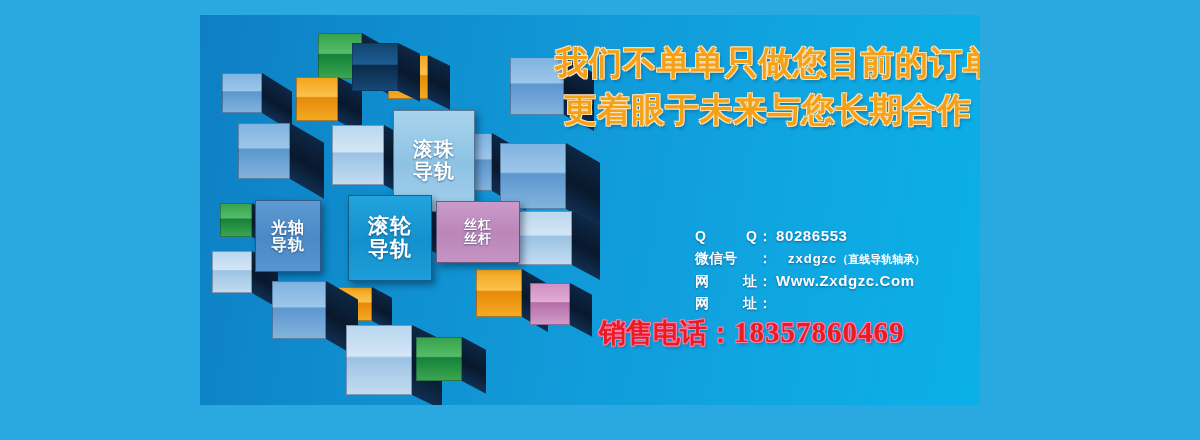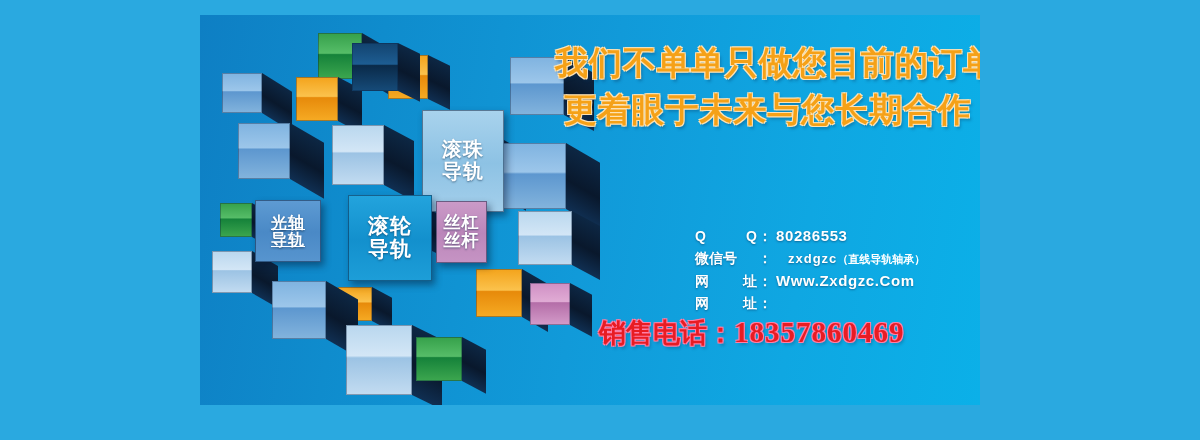--- a/index.html
+++ b/index.html
@@ -39,28 +39,28 @@
   .f-dark{background:linear-gradient(180deg,#13436f 0%,#1d5d92 44%,#0a2a49 47%,#164b79 100%);}
 
   
   .label-box{
     position:absolute;display:flex;align-items:center;justify-content:center;
     text-align:center;color:#fff;font-weight:bold;line-height:1.08;
     letter-spacing:1px;
     box-shadow:0 0 0 1px rgba(10,30,60,.5) inset, 3px 4px 7px rgba(5,20,45,.45);
     text-shadow:0 1px 2px rgba(10,40,70,.55);
   }
-  .lb-gunzhu{left:222px;top:95px;width:82px;height:102px;
+  .lb-gunzhu{left:193px;top:95px;width:82px;height:102px;
     background:linear-gradient(180deg,#a9d3ed,#8dc2e4 52%,#a4cfeb);font-size:20px;}
-  .lb-guangzhou{left:55px;top:185px;width:66px;height:62px;
-    background:linear-gradient(180deg,#5e9bd3,#4a89c6 52%,#5795cf);font-size:16px;text-decoration:underline;}
+  .lb-guangzhou{left:55px;top:185px;width:66px;height:72px;
+    background:linear-gradient(180deg,#5e9bd3,#4a89c6 52%,#5795cf);font-size:16px;}
   .lb-gunlun{left:148px;top:180px;width:84px;height:86px;
     background:linear-gradient(180deg,#23a4dd,#1390cd 52%,#1d9ed8);font-size:21px;}
-  .lb-sigang{left:236px;top:186px;width:51px;height:62px;
-    background:linear-gradient(180deg,#cb9bc8,#bb86ba 52%,#c694c4);font-size:17px;}
+  .lb-sigang{left:236px;top:186px;width:84px;height:62px;
+    background:linear-gradient(180deg,#cb9bc8,#bb86ba 52%,#c694c4);font-size:13px;}
   .label-box span{display:block;}
 
   
   .content{position:absolute;left:355px;top:0;width:425px;height:390px;}
 
   .headline{
     position:absolute;left:0;top:24px;width:425px;
     text-align:center;color:#f5a117;font-weight:bold;
     font-size:33px;line-height:47px;letter-spacing:1px;
     text-shadow:

